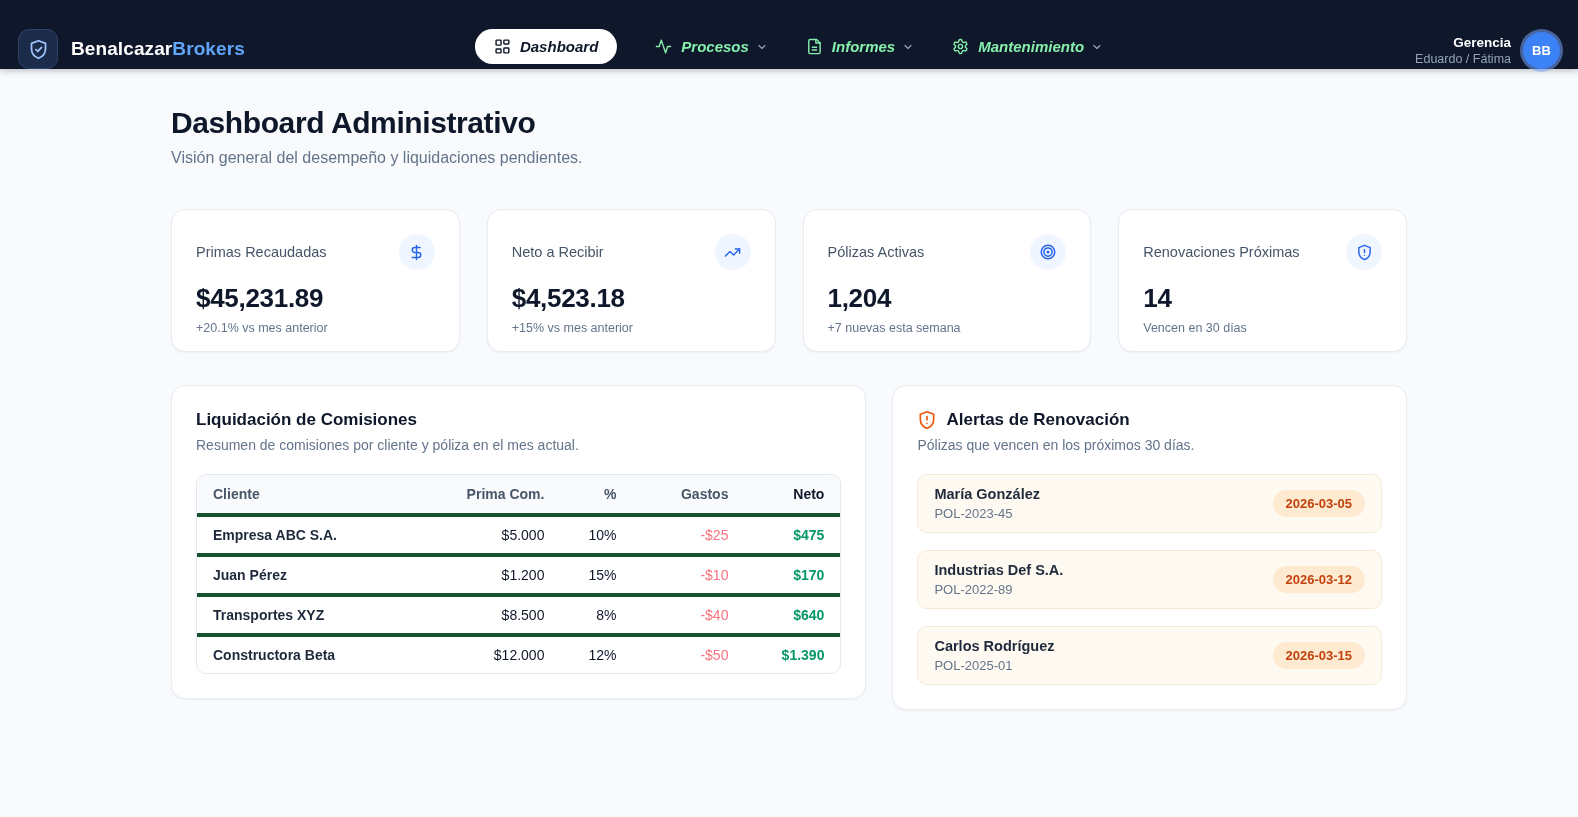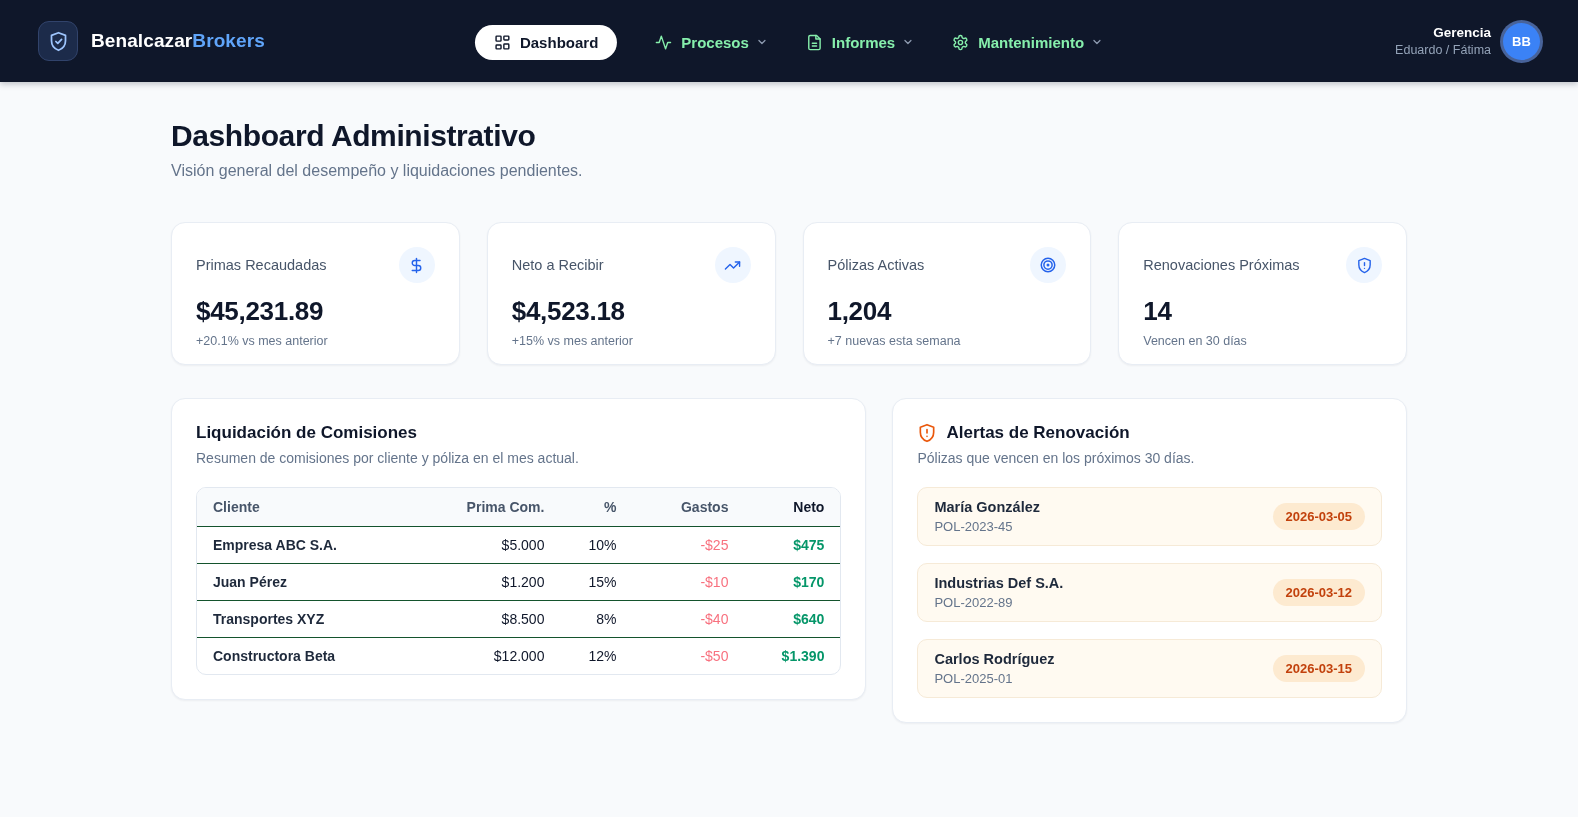--- a/index.html
+++ b/index.html
@@ -10,44 +10,44 @@
     background: #f8fafc;
     color: #0f172a;
     min-width: 1280px;
     min-height: 817px;
     overflow-x: hidden;
   }
 
   
   .navbar {
     position: relative;
-    height: 82px;
+    height: 69px;
     background: #0f172a;
     display: flex;
-    align-items: center;
+    align-items: flex-end;
     justify-content: space-between;
-    padding: 0 38px;
+    padding: 0 18px;
     box-shadow: 0 2px 6px rgba(15,23,42,.25);
   }
   .brand { display: flex; align-items: center; gap: 13px; cursor: pointer; }
   .brand-chip {
     width: 40px; height: 40px; border-radius: 11px;
     background: #1c2b4a;
     border: 1px solid #31436b;
     display: flex; align-items: center; justify-content: center;
     color: #9ec5fd;
   }
   .brand-text { font-size: 19px; font-weight: 700; letter-spacing: .1px; }
   .brand-text .b1 { color: #ffffff; }
   .brand-text .b2 { color: #60a5fa; }
 
   .nav {
-    position: absolute; left: 50%; top: 1px; height: 100%;
+    position: absolute; left: 50%; top: 12px; height: 100%;
     transform: translateX(-50%);
-    display: flex; align-items: center; gap: 38px;
+    display: flex; align-items: center; gap: 38px; font-style: italic;
   }
   .nav-item {
     display: flex; align-items: center; gap: 9px;
     color: #86efac; font-size: 15px; font-weight: 600;
     text-decoration: none; cursor: pointer; white-space: nowrap;
   }
   .nav-item svg { flex: 0 0 auto; }
   .nav-item .chev { color: #8e9bb0; margin-left: -2px; }
   .nav-pill {
     background: #ffffff; color: #0f172a;
@@ -113,21 +113,21 @@
     margin-top: 21px; border: 1px solid #e2e8f0; border-radius: 10px;
     overflow: hidden;
   }
   table { width: 100%; border-collapse: collapse; font-size: 14px; }
   thead th {
     background: #f8fafc; color: #475569; font-weight: 600;
     padding: 11px 16px; text-align: right; white-space: nowrap;
   }
   thead th:first-child { text-align: left; }
   thead th.col-neto { color: #0f172a; font-weight: 700; }
-  tbody td { padding: 10px 16px; border-top: 1px solid #14532d; text-align: right; white-space: nowrap; }
+  tbody td { padding: 10px 16px; border-top: 4px solid #14532d; text-align: right; white-space: nowrap; }
   tbody td:first-child { text-align: left; font-weight: 600; color: #1e293b; }
   td.c-prima, td.c-pct { color: #0f172a; }
   td.c-gastos { color: #f8717f; }
   td.c-neto { color: #059669; font-weight: 700; }
   th.col-prima { width: 140px; } th.col-pct { width: 72px; }
   th.col-gastos { width: 112px; } th.col-neto { width: 96px; }
 
   
   .alert-list { margin-top: 21px; display: flex; flex-direction: column; gap: 17px; justify-content: center; }
   .alert-item {

